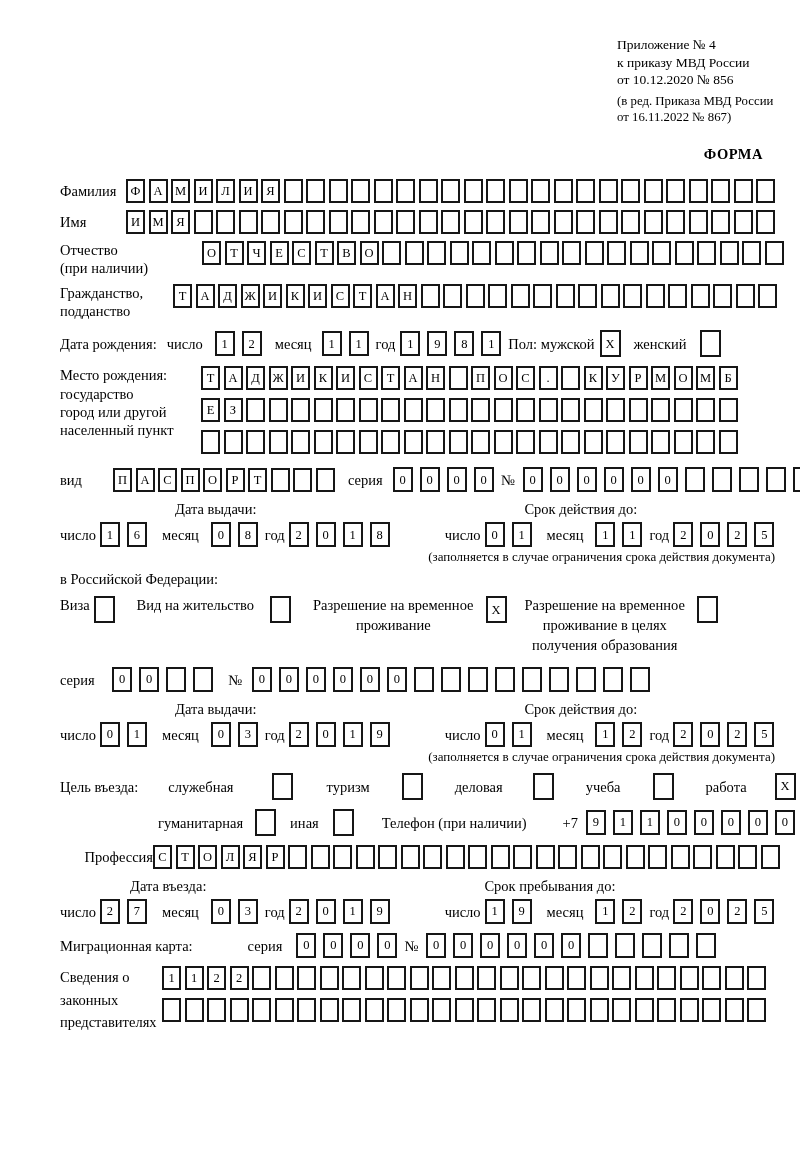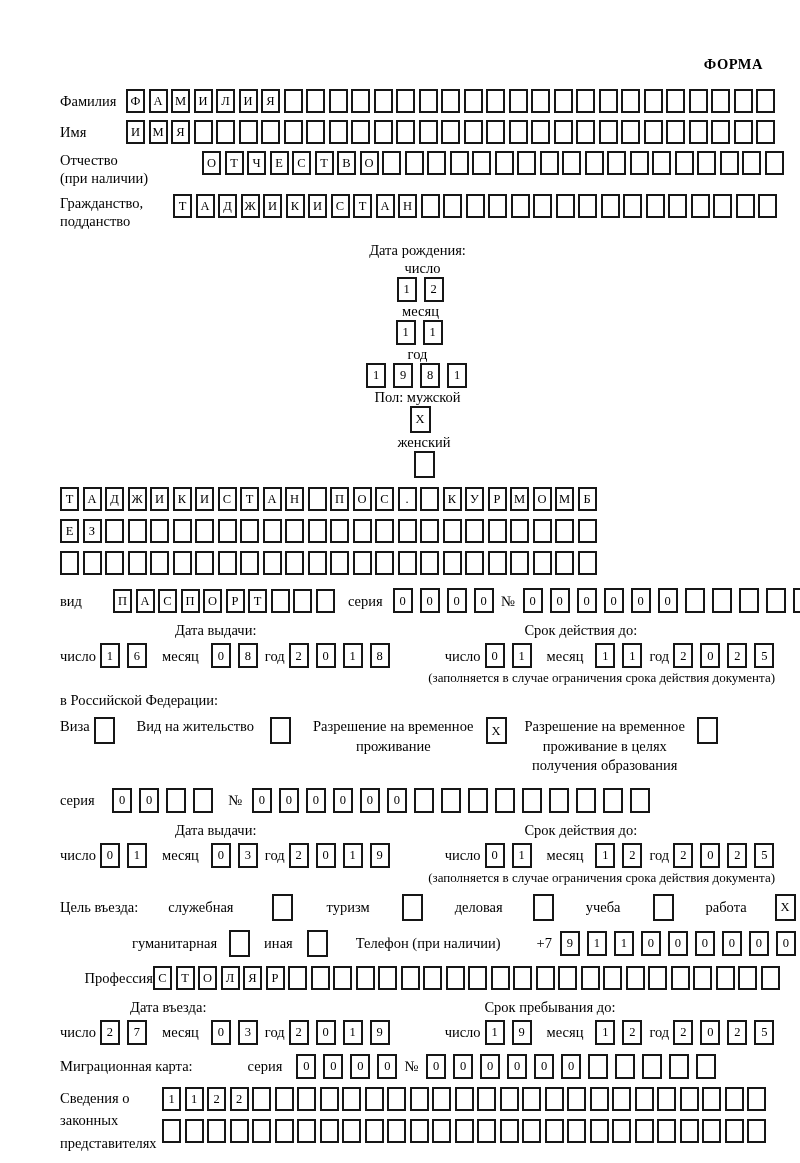--- a/index.html
+++ b/index.html
@@ -32,20 +32,29 @@
   .center-bold{font-weight:bold;font-size:14.5px;text-align:center;margin-top:10px;}
   .pair-head{display:flex;font-size:14.5px;margin-top:9px;}
   .cbx-label{font-size:14.5px;text-align:center;line-height:1.35;}
   .cbx-item{display:flex;align-items:flex-start;font-family:Liberation Serif, serif;}
 </style>
 </head>
 <body>
 
 <div class="page">
 
+  <div class="ref-block">
+    <div>Приложение № 4</div>
+    <div>к приказу МВД России</div>
+    <div>от 10.12.2020 № 856</div>
+    <div class="l2">
+      <div>(в ред. Приказа МВД России</div>
+      <div>от 16.11.2022 № 867)</div>
+    </div>
+  </div>
 
   <div class="forma">ФОРМА</div>
 
 
 
   <div class="row" style="margin-top:16px;">
     <span class="lbl" style="width:66px;">Фамилия</span>
     <span class="boxes">
         <span class="box">Ф</span>
         <span class="box">А</span>
@@ -178,21 +187,21 @@
         <span class="box"></span>
         <span class="box"></span>
         <span class="box"></span>
         <span class="box"></span>
         <span class="box"></span>
         <span class="box"></span>
         <span class="box"></span>
       </span>
   </div>
 
-  <div class="row" style="margin-top:10px;flex-direction:column;">
+  <div class="row" style="margin-top:10px;">
     <span class="lbl">Дата рождения:</span>
     <span class="lbl" style="margin-left:10px;">число</span>
     <span class="boxes sp" style="margin-left:12px;">
         <span class="box">1</span>
         <span class="box">2</span>
       </span>
     <span class="lbl" style="margin-left:6px;">месяц</span>
     <span class="boxes sp" style="margin-left:10px;">
         <span class="box">1</span>
         <span class="box">1</span>
@@ -208,20 +217,26 @@
     <span class="boxes cb" style="margin-left:5px;">
         <span class="box">X</span>
       </span>
     <span class="lbl" style="margin-left:13px;">женский</span>
     <span class="boxes cb" style="margin-left:13px;">
         <span class="box"></span>
       </span>
   </div>
 
   <div class="row top" style="margin-top:9px;">
+    <span class="lbl" style="width:141px;">
+      <span>Место рождения:</span><br>
+      <span>государство</span><br>
+      <span>город или другой</span><br>
+      <span>населенный пункт</span>
+    </span>
     <span class="stack">
       <span class="boxes">
           <span class="box">Т</span>
           <span class="box">А</span>
           <span class="box">Д</span>
           <span class="box">Ж</span>
           <span class="box">И</span>
           <span class="box">К</span>
           <span class="box">И</span>
           <span class="box">С</span>
@@ -513,21 +528,21 @@
     <span class="boxes cb" style="margin-left:12px;">
         <span class="box"></span>
       </span>
     <span class="lbl" style="margin-left:12px;">транзит</span>
     <span class="boxes cb" style="margin-left:12px;">
         <span class="box"></span>
       </span>
   </div>
 
   <div class="row" style="margin-top:9px;">
-    <span class="lbl" style="margin-left:72px;">гуманитарная</span>
+    <span class="lbl" style="margin-left:98px;">гуманитарная</span>
     <span class="boxes cb" style="margin-left:12px;">
         <span class="box"></span>
       </span>
     <span class="lbl" style="margin-left:14px;">иная</span>
     <span class="boxes cb" style="margin-left:14px;">
         <span class="box"></span>
       </span>
     <span class="lbl" style="margin-left:28px;">Телефон (при наличии)</span>
     <span class="lbl" style="margin-left:36px;">+7</span>
     <span class="boxes sp" style="margin-left:8px;">

